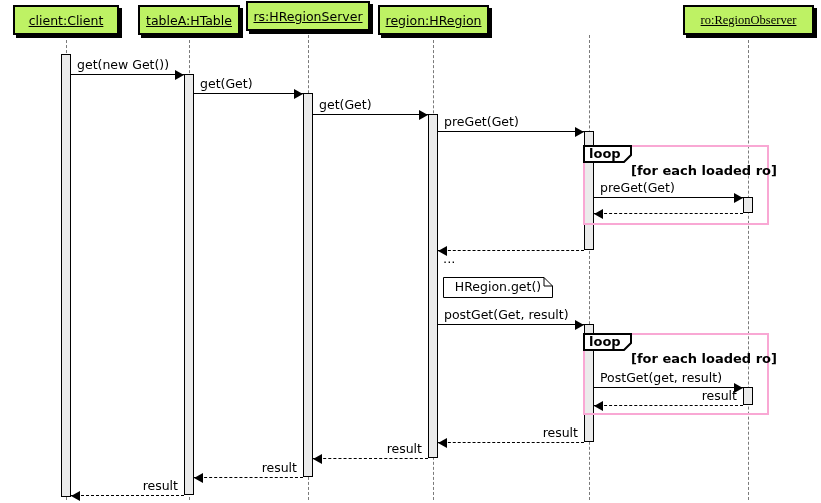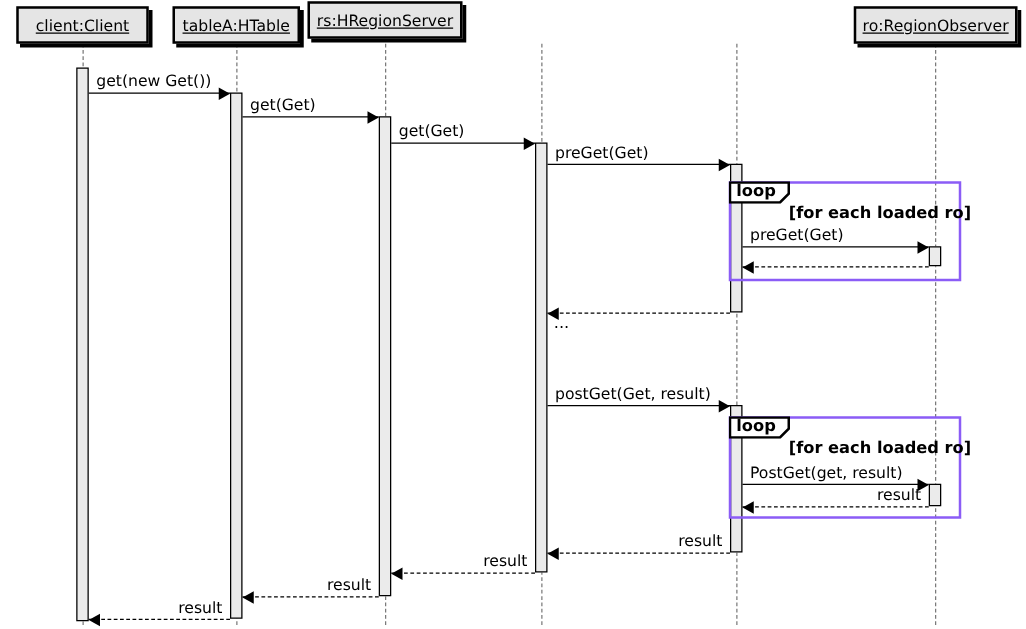--- a/index.html
+++ b/index.html
@@ -2,27 +2,27 @@
 <html><head>
 <meta charset="utf-8">
 <style>
   html,body{margin:0;padding:0;background:#ffffff;}
   #stage{
     position:relative;width:821px;height:503px;background:#ffffff;overflow:hidden;
     font-family:"DejaVu Sans","Liberation Sans",sans-serif;color:#000;
   }
   .lifeline{position:absolute;width:0;border-left:1px dashed #7a7a7a;}
   .pbox{
-    position:absolute;height:30px;background:#e5e5e5;border:2px solid #000;
+    position:absolute;height:30px;background:#bef264;border:2px solid #000;
     box-shadow:3px 3px 0 #000;display:flex;align-items:center;justify-content:center;
     box-sizing:border-box;
   }
   .pbox span{font-size:12.5px;text-decoration:underline;white-space:nowrap;}
   .act{position:absolute;width:10px;background:#ebebeb;border:1px solid #000;box-sizing:border-box;}
-  .loop-frame{position:absolute;border:2px solid #8b5cf6;box-sizing:border-box;}
+  .loop-frame{position:absolute;border:2px solid #f9a8d4;box-sizing:border-box;}
   .loop-tab{position:absolute;left:-2px;top:-2px;}
   .loop-tab span{
     position:absolute;left:6px;top:1px;font-weight:bold;font-size:13px;white-space:nowrap;
   }
   .loop-guard{
     position:absolute;font-weight:bold;font-size:13px;text-align:center;white-space:nowrap;
   }
   .note{position:absolute;}
   .note span{
     position:absolute;left:0;top:2px;width:100%;text-align:center;font-size:12.5px;white-space:nowrap;
@@ -65,20 +65,27 @@
     </div>
     <div class="loop-frame" style="left: 583px; top: 333px; width: 186px; height: 82px;">
       <div class="loop-tab">
         <svg width="50" height="18" style="display:block">
           <path d="M1,1 H48 V10 L41,17 H1 Z" fill="#ffffff" stroke="#000" stroke-width="2"></path>
         </svg>
         <span>loop</span>
       </div>
       <div class="loop-guard" style="left: 40px; right: -16px; top: 16px;">[for each loaded ro]</div>
     </div>
+    <div class="note" style="left: 443px; top: 277px; width: 110px; height: 21px;">
+      <svg width="110" height="21" style="display:block">
+        <path d="M0.5,0.5 H101 L109.5,9 V20.5 H0.5 Z" fill="#ffffff" stroke="#000"></path>
+        <path d="M101,0.5 V9 H109.5" fill="none" stroke="#000"></path>
+      </svg>
+      <span>HRegion.get()</span>
+    </div>
     <div class="ellipsis" style="left: 443px; top: 251px;">...</div>
     <div class="msg-line solid" style="left: 71px; top: 74px; width: 113px;"></div>
     <div class="arrow right" style="left: 175px; top: 70px;"></div>
     <div class="msg-label" style="top: 57px; left: 77px; text-align: center;">get(new Get())</div>
     <div class="msg-line solid" style="left: 194px; top: 93px; width: 109px;"></div>
     <div class="arrow right" style="left: 294px; top: 89px;"></div>
     <div class="msg-label" style="top: 76px; left: 200px;">get(Get)</div>
     <div class="msg-line solid" style="left: 313px; top: 114px; width: 115px;"></div>
     <div class="arrow right" style="left: 419px; top: 110px;"></div>
     <div class="msg-label" style="top: 97px; left: 319px;">get(Get)</div>
@@ -115,16 +122,19 @@
     <div class="msg-label" style="top: 478px; left: 71px; width: 107px; text-align: right;">result</div>
     <div class="pbox" style="left: 13px; top: 5px; width: 106px;">
       <span>client:Client</span>
     </div>
     <div class="pbox" style="left: 138px; top: 5px; width: 102px;">
       <span>tableA:HTable</span>
     </div>
     <div class="pbox" style="left: 246px; top: 1px; width: 124px;">
       <span>rs:HRegionServer</span>
     </div>
-    <div class="pbox" style="left: 683px; top: 5px; width: 131px;">
+    <div class="pbox" style="left: 378px; top: 5px; width: 111px;">
+      <span>region:HRegion</span>
+    </div>
+    <div class="pbox" style="left: 683px; top: 5px; width: 131px; font-family: Liberation Serif, serif;">
       <span>ro:RegionObserver</span>
     </div>
   </div>
 
 </body></html>

